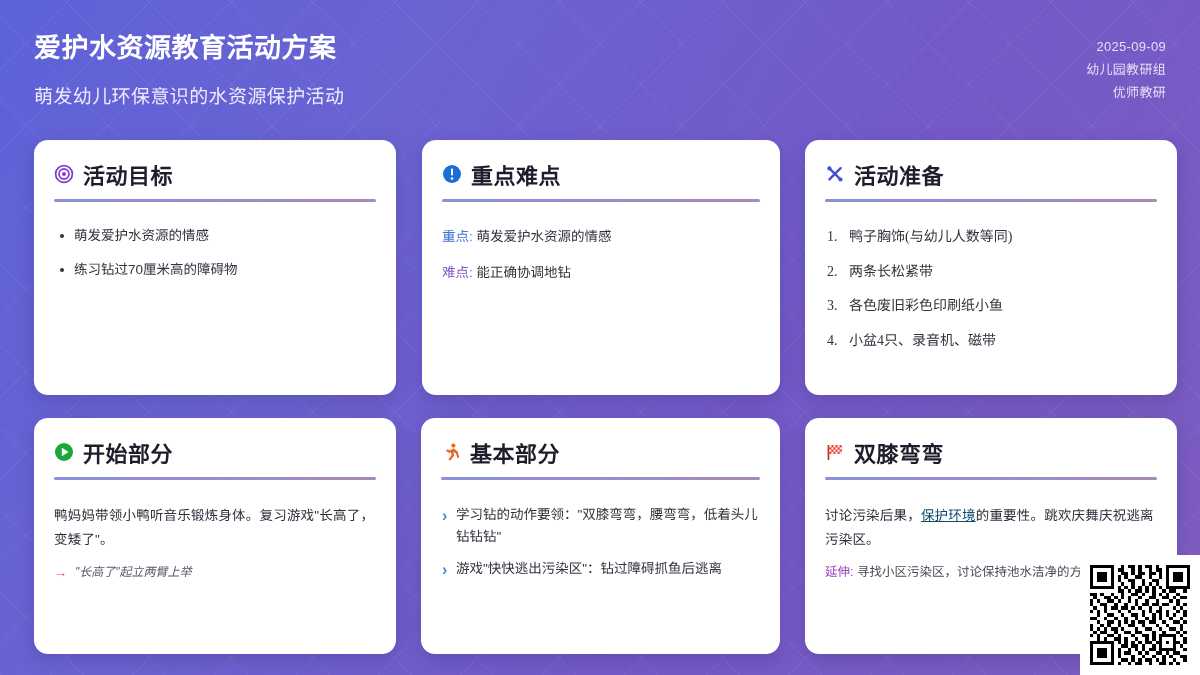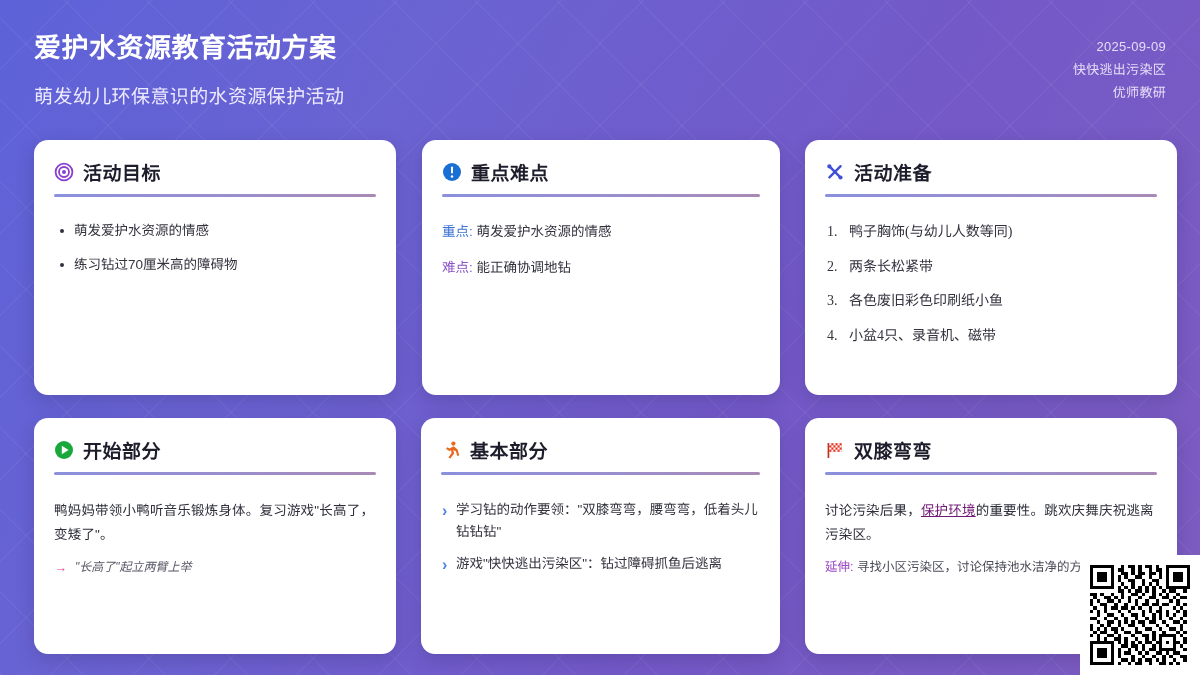--- a/index.html
+++ b/index.html
@@ -94,21 +94,21 @@
   .card-icon {
     width: 20px;
     height: 20px;
     flex: 0 0 20px;
     display: flex;
     align-items: center;
     justify-content: center;
   }
   .card-icon svg { display: block; }
   .card-title {
-    font-size: 19px;
+    font-size: 22px;
     font-weight: bold;
     color: #1d1d2b;
     letter-spacing: 0.5px;
   }
   .divider {
     height: 3px;
     border-radius: 2px;
     margin-top: 9px;
     background: linear-gradient(90deg, #8b90dd 0%, #9a8ecd 55%, #a98ab6 100%);
   }
@@ -169,21 +169,21 @@
   .kv-key.purple { color: #8a52c4; }
 
   .para {
     font-size: 13.5px;
     color: #2f2f3c;
     line-height: 1.75;
     letter-spacing: 0.2px;
   }
   .para a,
   .inline-link {
-    color: #701a75;
+    color: #0c4a6e;
     text-decoration: underline;
   }
 
   .note {
     margin-top: 12px;
     display: flex;
     align-items: flex-start;
     gap: 8px;
     font-size: 12px;
   }
@@ -238,21 +238,21 @@
 
 <div class="bg-pattern"></div>
 
 <div class="header">
   <div class="title-block">
     <div class="deck-title">爱护水资源教育活动方案</div>
     <div class="deck-subtitle">萌发幼儿环保意识的水资源保护活动</div>
   </div>
   <div class="meta-block">
     <div class="meta-line">2025-09-09</div>
-    <div class="meta-line">快快逃出污染区</div>
+    <div class="meta-line">幼儿园教研组</div>
     <div class="meta-line">优师教研</div>
   </div>
 </div>
 
 <div class="grid">
 
   <div class="card">
     <div class="card-head">
       <span class="card-icon">
         <svg width="20" height="20" viewBox="0 0 20 20">

